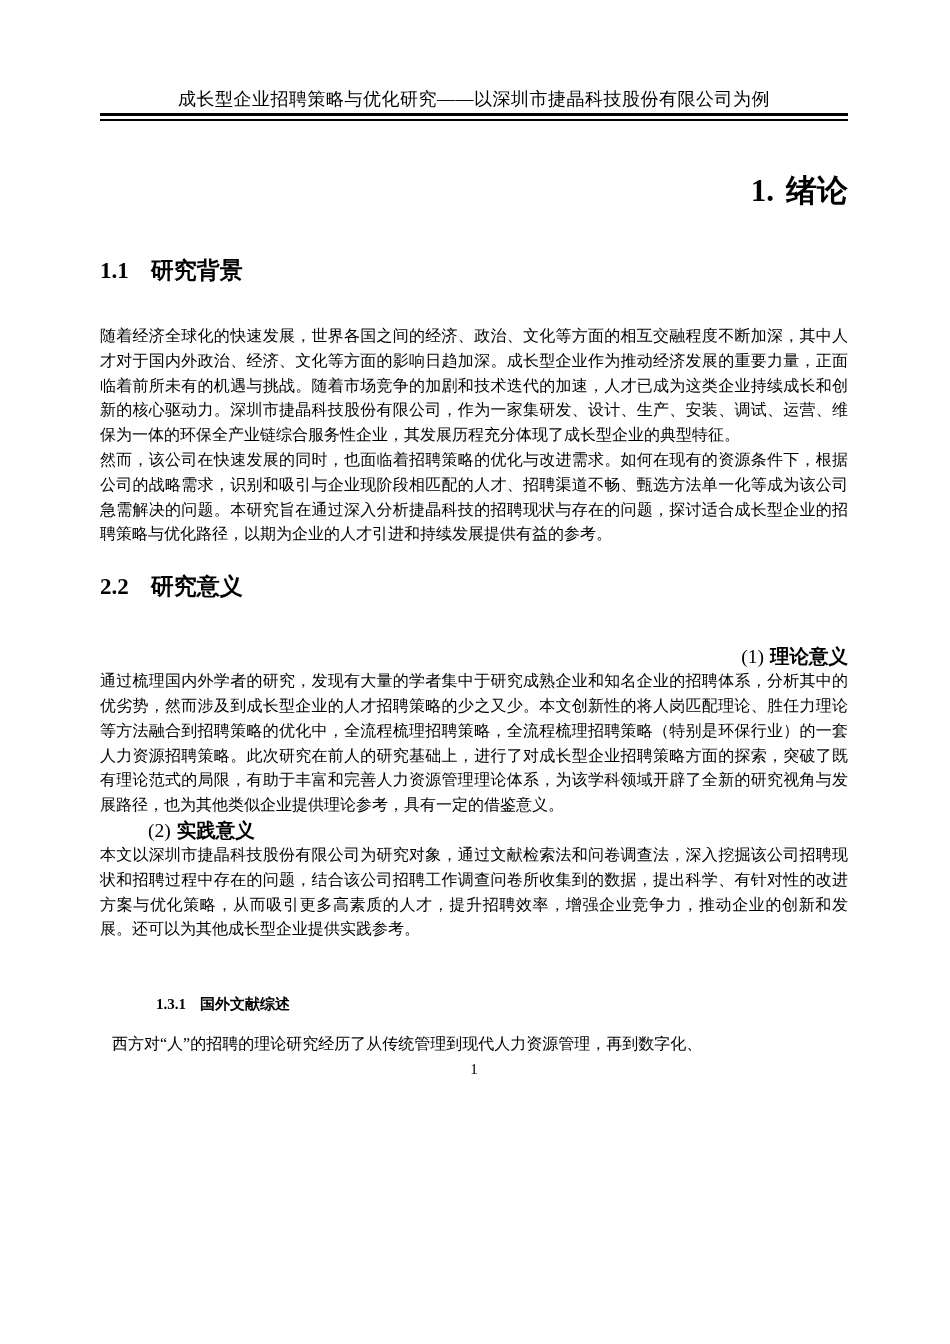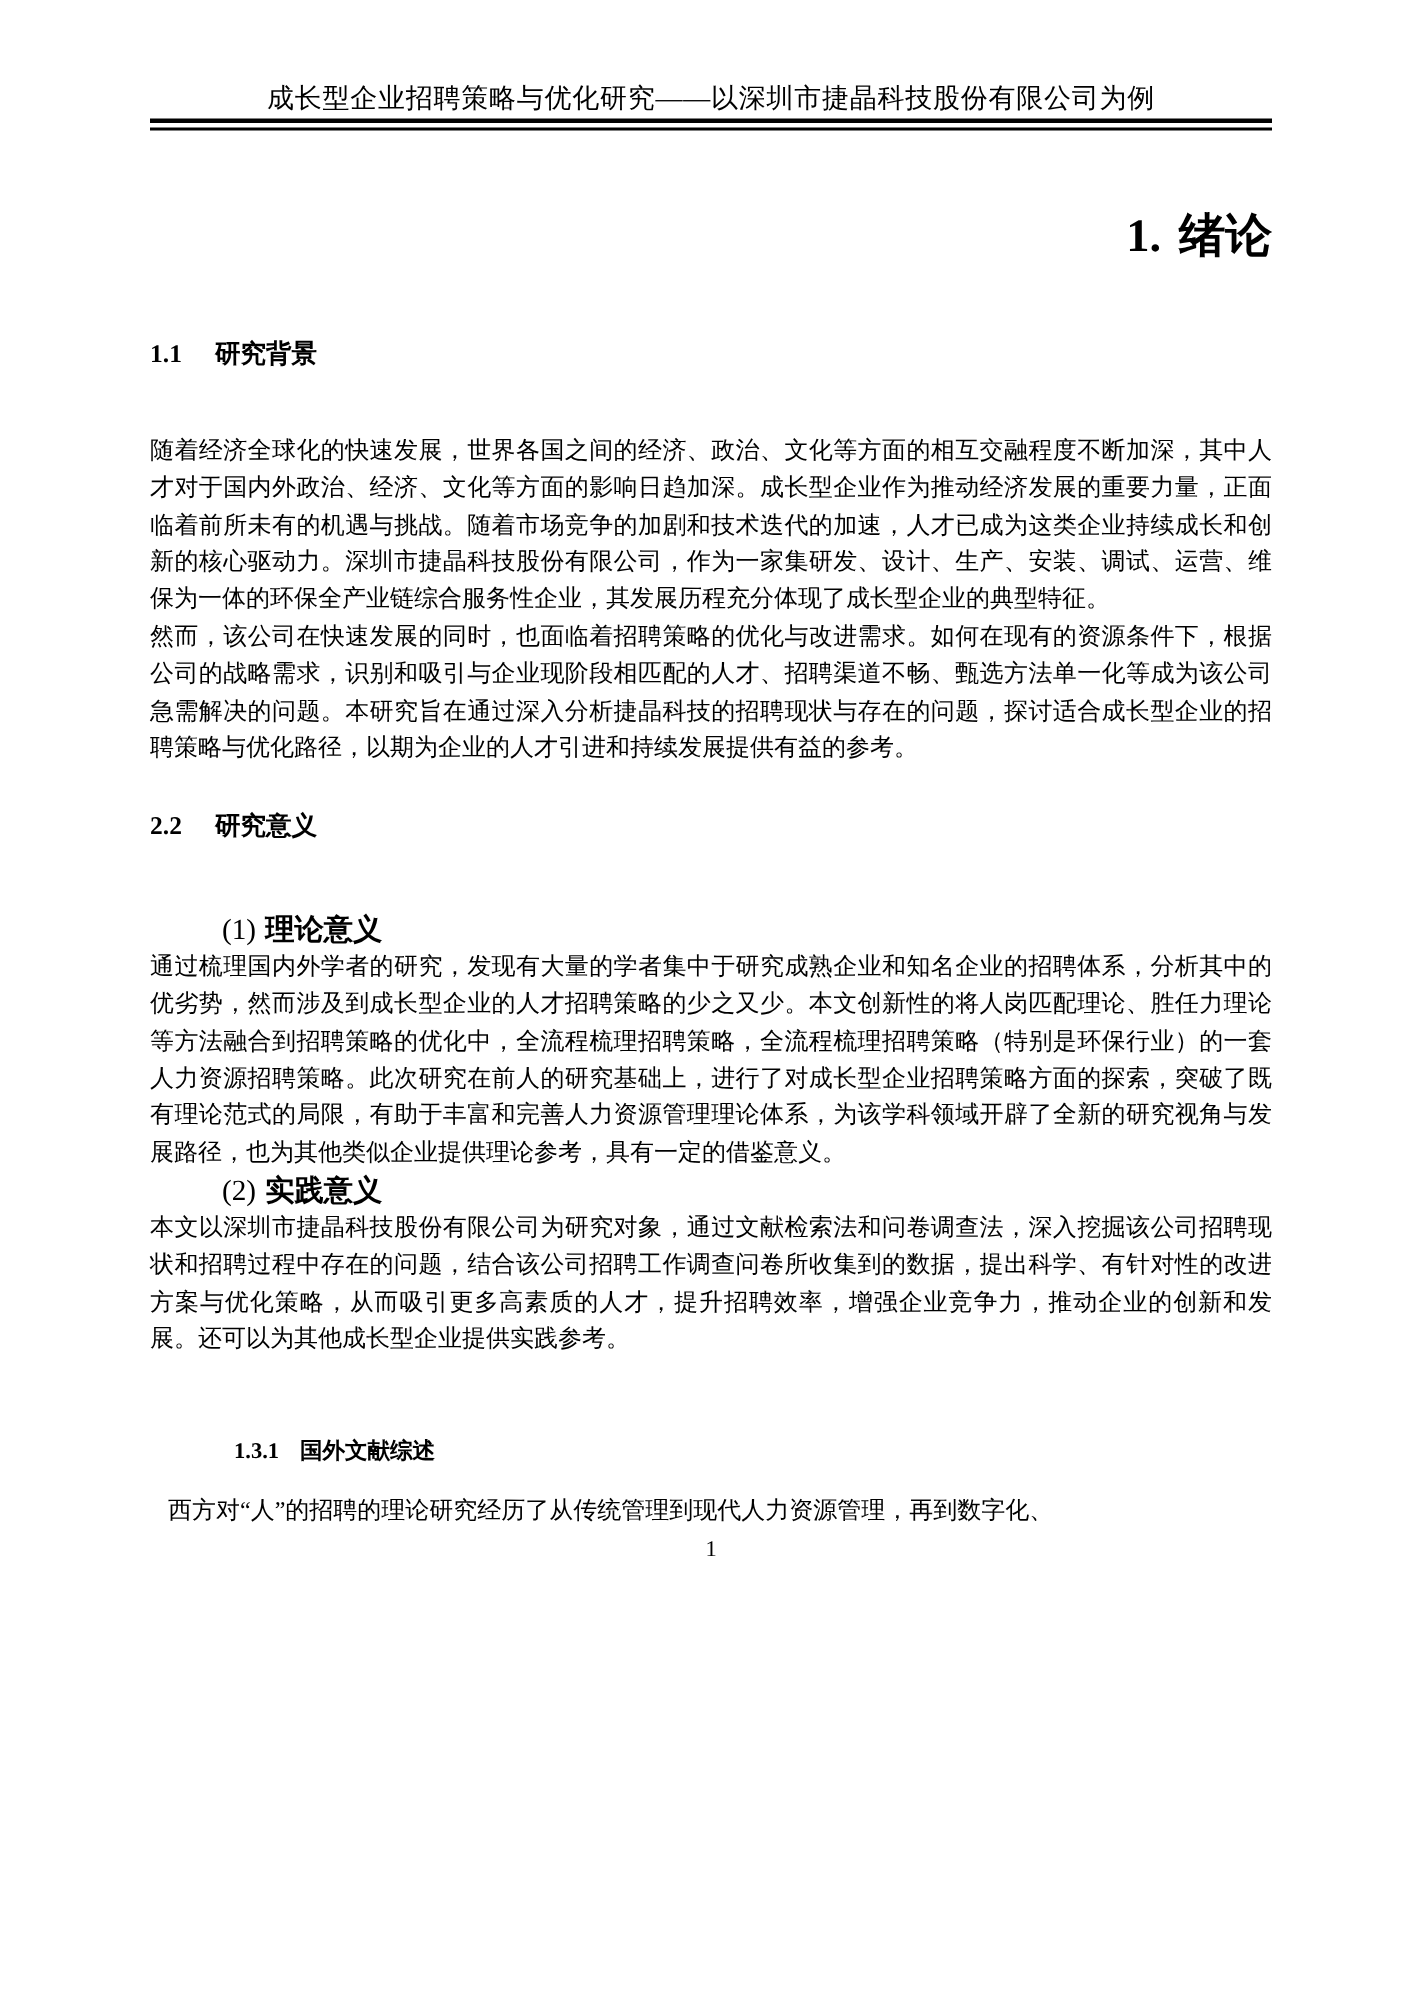--- a/index.html
+++ b/index.html
@@ -6,21 +6,21 @@
     margin: 0;
     padding: 0;
     background: #ffffff;
   }
   .page {
     position: relative;
     width: 950px;
     height: 1344px;
     box-sizing: border-box;
     margin: 0 auto;
-    padding: 54px 102px 0 100px;
+    padding: 88px 102px 0 100px;
     background: #ffffff;
     color: #000000;
     font-family: "Liberation Serif", "DejaVu Serif", serif;
     overflow: hidden;
   }
   
   .doc-header {
     text-align: center;
     font-size: 18px;
     line-height: 22px;
@@ -43,21 +43,21 @@
   }
   .chapter-title .num {
     font-family: "Liberation Serif", serif;
     margin-right: 12px;
   }
   .zh-hei {
     font-family: "Liberation Sans", "DejaVu Sans", sans-serif;
   }
   
   .h2 {
-    font-size: 17px;
+    font-size: 23px;
     font-weight: bold;
     line-height: 30px;
     margin: 0;
   }
   .h2 .num {
     font-family: "Liberation Serif", serif;
     margin-right: 22px;
   }
   .h2.first { margin-top: 44px; }
   .h2.mid   { margin-top: 24px; }
@@ -81,21 +81,21 @@
     margin: 0;
     padding-left: 48px;
   }
   .subhead .shnum {
     font-weight: normal;
     margin-right: 6px;
   }
   .subhead .shtitle {
     font-weight: bold;
   }
-  .subhead.gap-top { margin-top: 42px; }
+  .subhead.gap-top { margin-top: 42px; text-align: right; }
   
   .para {
     font-size: 16px;
     line-height: 24.8px;
     text-align: justify;
     margin: 0;
   }
   .para.gap-top { margin-top: 38px; }
   .para.last {
     margin-top: 14px;

